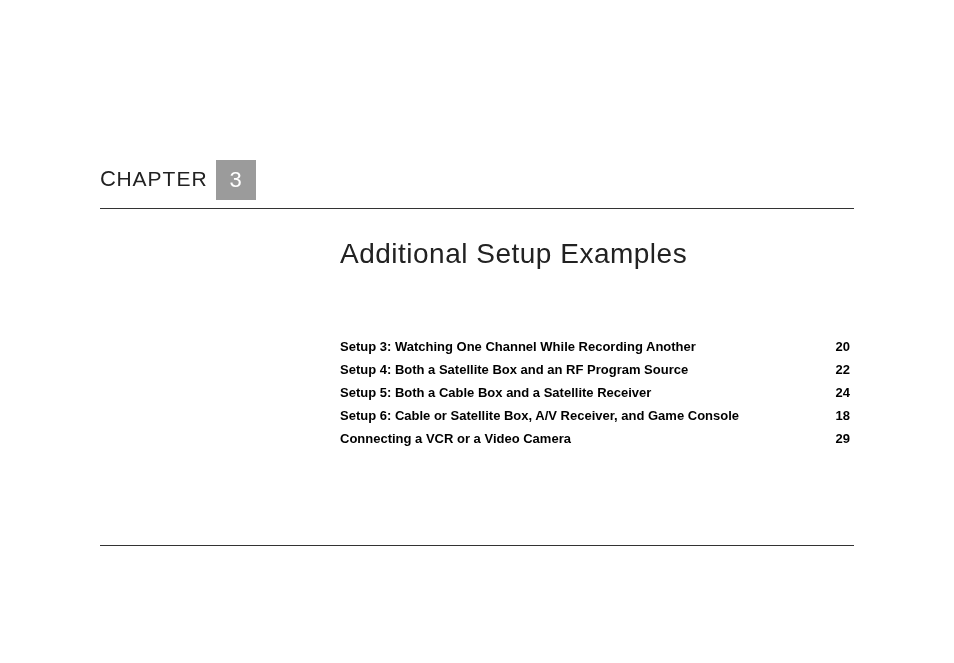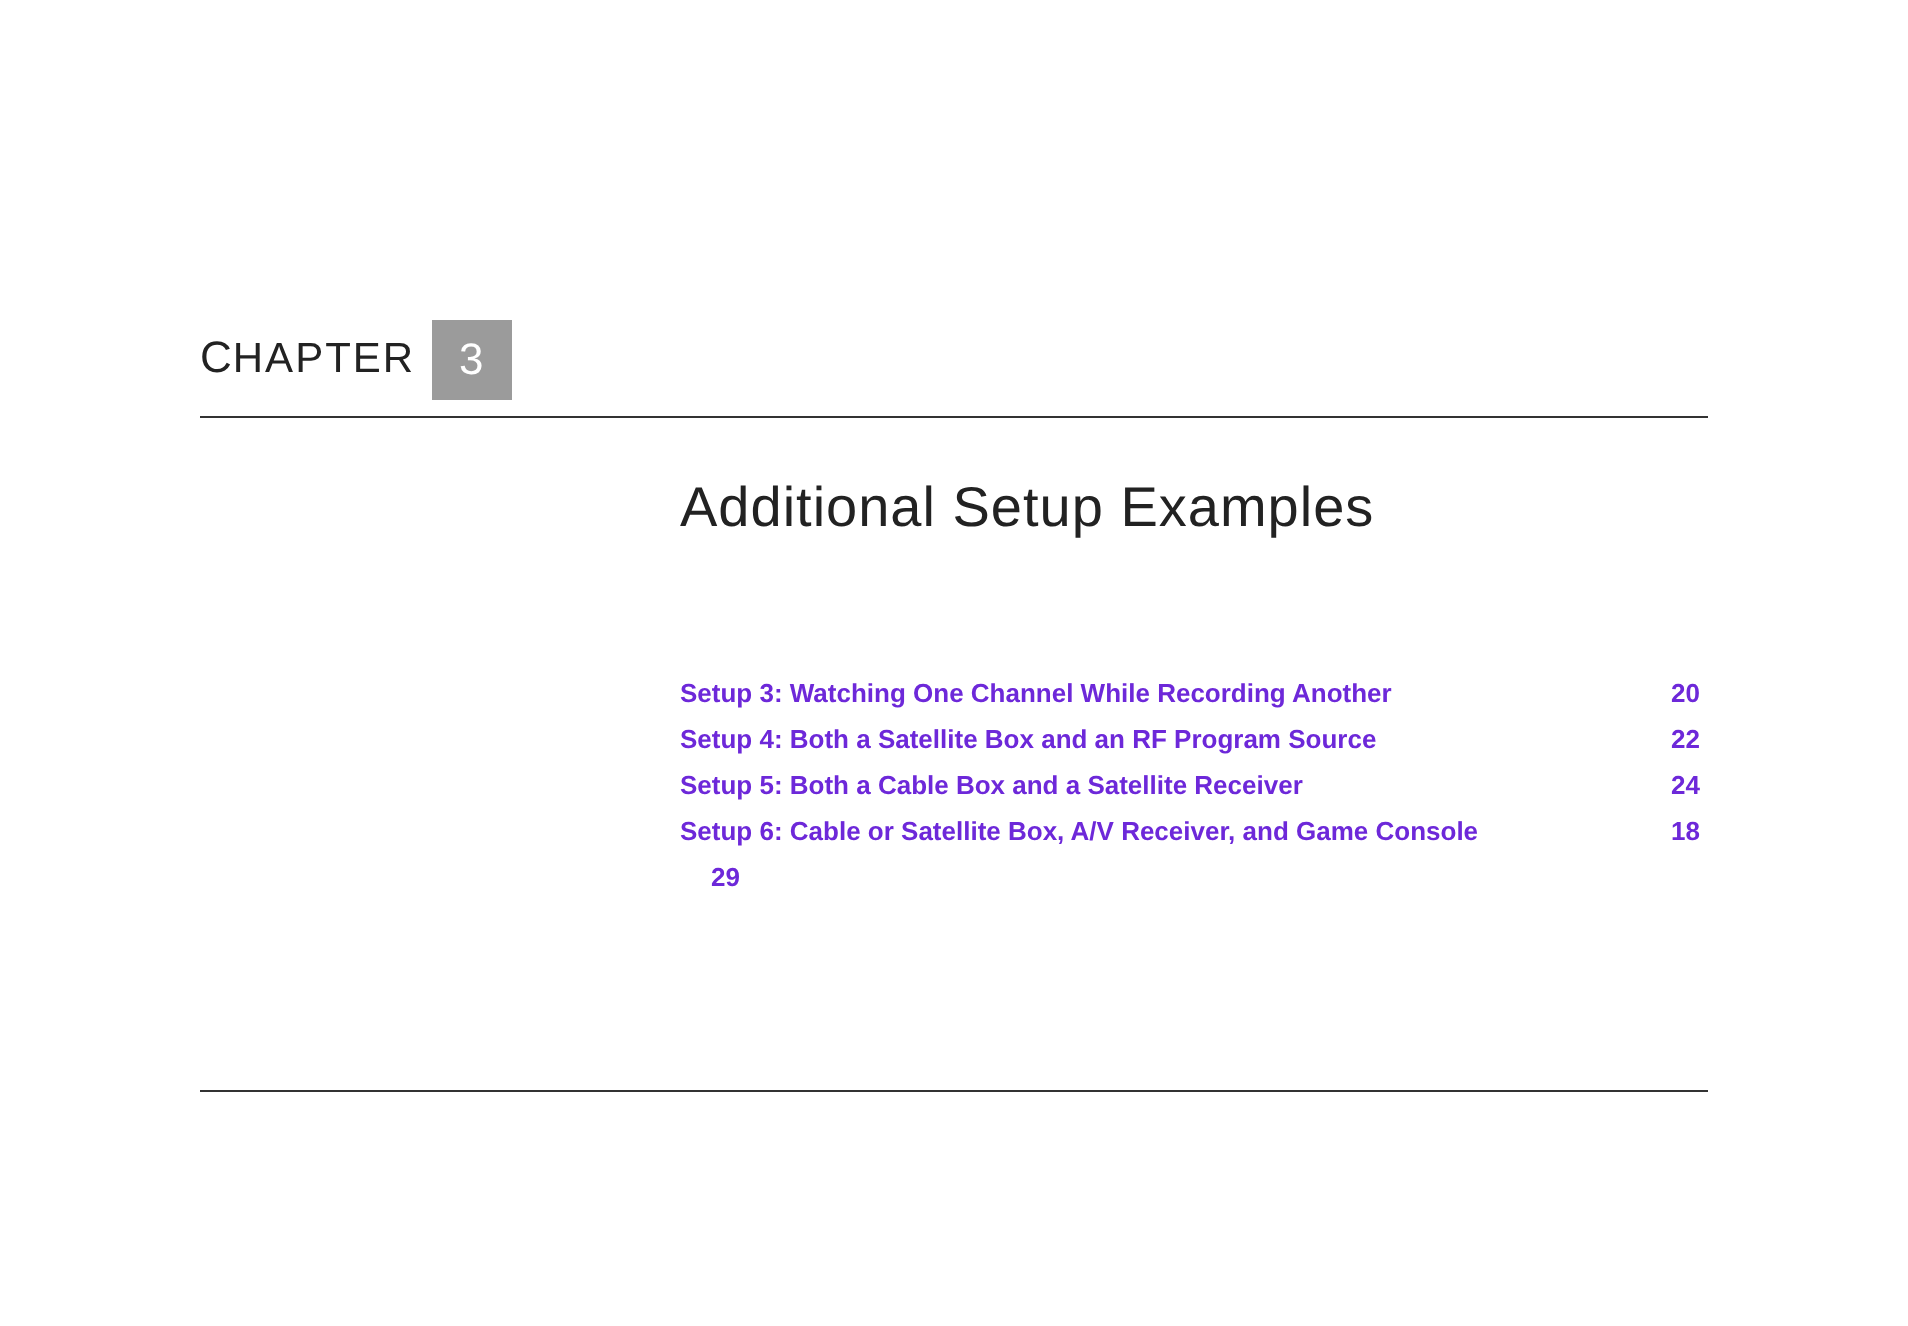--- a/index.html
+++ b/index.html
@@ -68,21 +68,21 @@
     position: absolute;
     top: 335px;
     left: 340px;
     width: 510px;
   }
   .toc-row {
     display: flex;
     justify-content: space-between;
     font-size: 13px;
     font-weight: 700;
-    color: #6d28d9;
+    color: #000000;
     padding: 4px 0;
   }
   .toc-row .pg {
     text-align: right;
     min-width: 30px;
   }
   .hr-bottom {
     position: absolute;
     top: 545px;
     left: 100px;
@@ -120,19 +120,20 @@
     </div>
     <div class="toc-row">
       <span>Setup 5: Both a Cable Box and a Satellite Receiver</span>
       <span class="pg">24</span>
     </div>
     <div class="toc-row">
       <span>Setup 6: Cable or Satellite Box, A/V Receiver, and Game Console</span>
       <span class="pg">18</span>
     </div>
     <div class="toc-row">
+      <span>Connecting a VCR or a Video Camera</span>
       <span class="pg">29</span>
     </div>
   </div>
 
   <div class="hr-bottom"></div>
 
 </div>
 
 </body></html>

